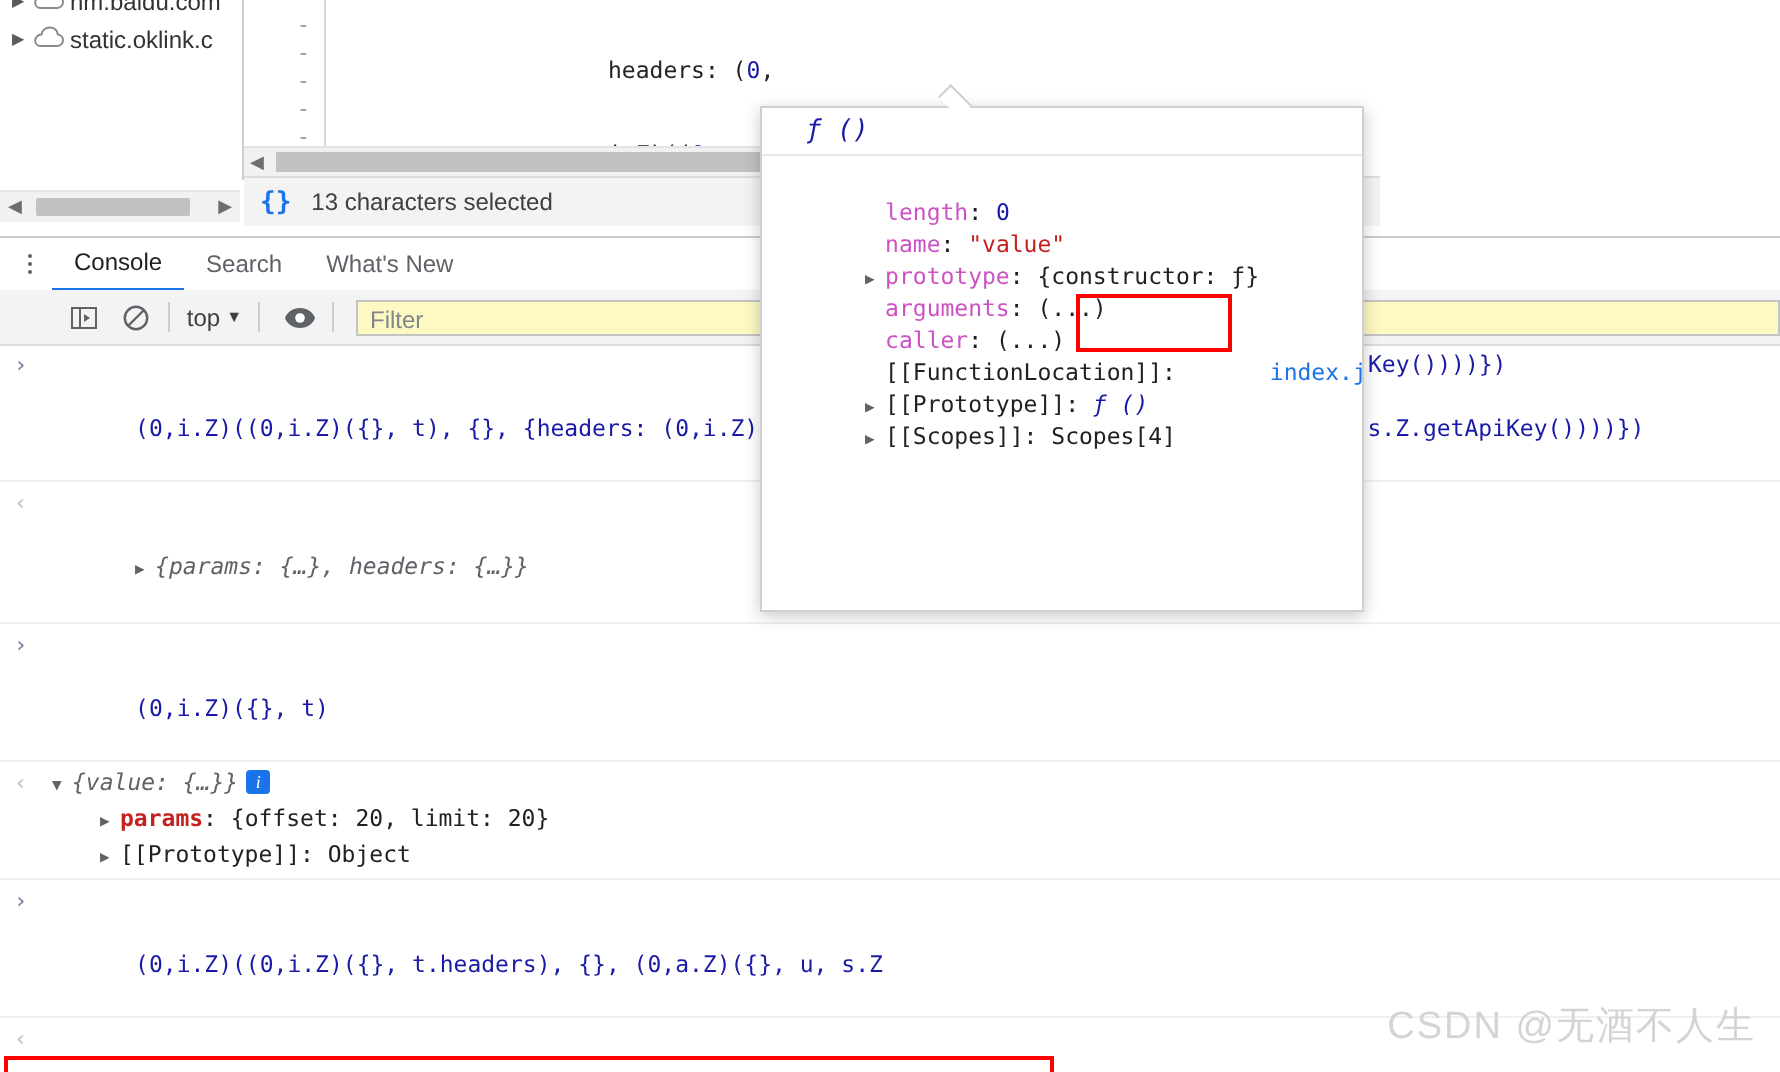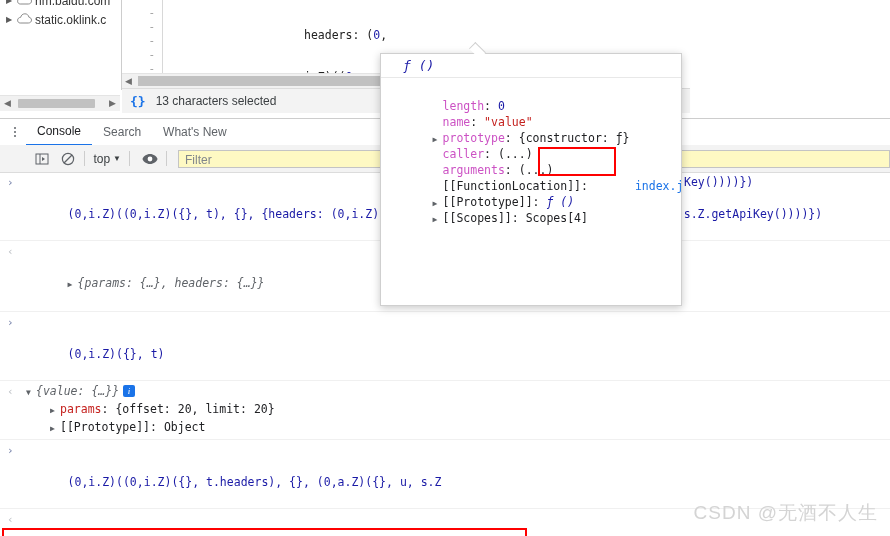--- a/index.html
+++ b/index.html
@@ -277,21 +277,21 @@
     font-style: italic;
     text-align: center;
     line-height: 12px;
     vertical-align: 1px;
     margin-left: 4px;
   }
   .sub-row {
     padding-left: 24px;
     line-height: 17px;
   }
-  .prop-name-bold { color: #c5221f; }
+  .prop-name-bold { color: #c5221f; font-weight: bold; }
 
   
   #highlight-box {
     position: absolute;
     left: 2px; top: 409px;
     width: 525px; height: 45px;
     border: 2px solid #fe0000;
     box-sizing: border-box;
     pointer-events: none;
     z-index: 20;
@@ -533,24 +533,24 @@
     <div class="pop-row">
       <span class="disclosure"></span><span class="pop-key">length</span><span>: </span><span class="num-val">0</span>
     </div>
     <div class="pop-row">
       <span class="disclosure"></span><span class="pop-key">name</span><span>: </span><span class="str-val">"value"</span>
     </div>
     <div class="pop-row">
       <span class="disclosure">▶</span><span class="pop-key">prototype</span><span>: </span><span class="pop-internal">{constructor: ƒ}</span>
     </div>
     <div class="pop-row">
+      <span class="disclosure"></span><span class="pop-key">arguments</span><span>: </span><span class="pop-internal">(...)</span>
+    </div>
+    <div class="pop-row">
       <span class="disclosure"></span><span class="pop-key">caller</span><span>: </span><span class="pop-internal">(...)</span>
-    </div>
-    <div class="pop-row">
-      <span class="disclosure"></span><span class="pop-key">arguments</span><span>: </span><span class="pop-internal">(...)</span>
     </div>
     <div class="pop-row">
       <span class="disclosure"></span><span class="pop-internal">[[FunctionLocation]]</span><span>: </span><span class="link-loc">index.js:2</span>
     </div>
     <div class="pop-row">
       <span class="disclosure">▶</span><span class="pop-internal">[[Prototype]]</span><span>: </span><span class="fn-italic">ƒ ()</span>
     </div>
     <div class="pop-row">
       <span class="disclosure">▶</span><span class="pop-internal">[[Scopes]]</span><span>: </span><span class="pop-internal">Scopes[4]</span>
     </div>

